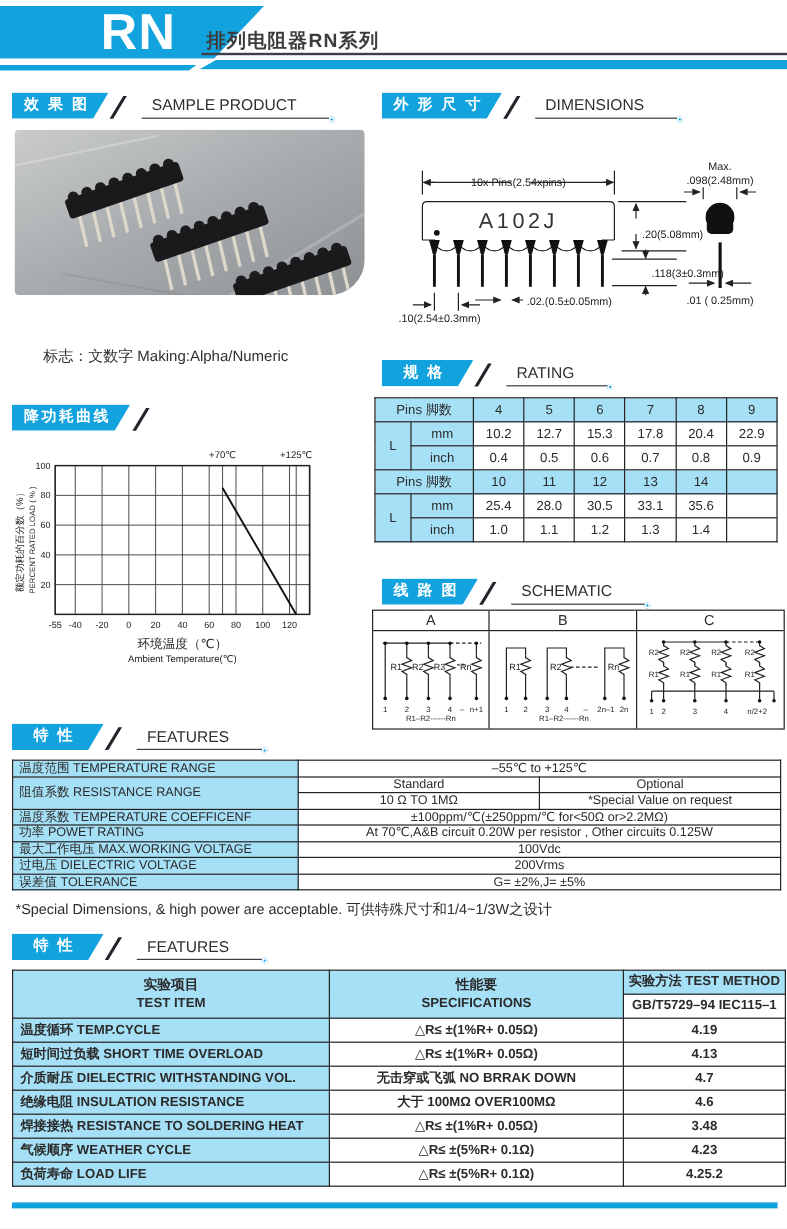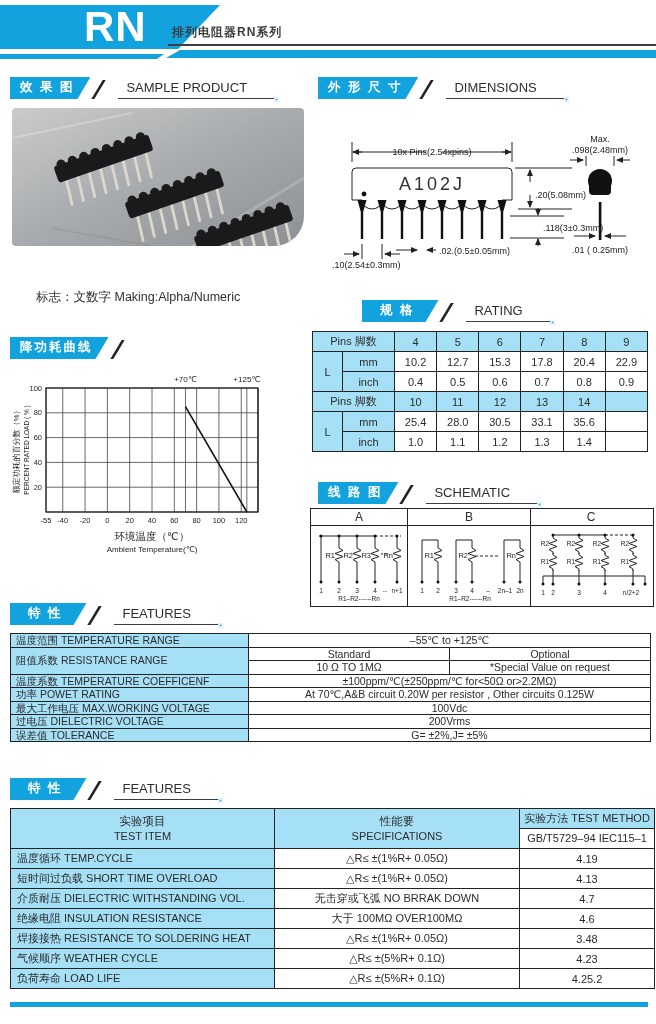--- a/index.html
+++ b/index.html
@@ -4,21 +4,21 @@
 <style>
   html,body{margin:0;padding:0;background:#e8e8e8;}
   #page{position:relative;width:656px;height:1024px;background:#ffffff;margin:0 auto;
         font-family:"Liberation Sans","DejaVu Sans",sans-serif;color:#2b2b2b;overflow:hidden;}
   .abs{position:absolute;}
 
   
   .hdr-main{position:absolute;top:5px;left:0;width:220px;height:44px;background:var(--blue);
             clip-path:polygon(0 0,100% 0,81% 100%,0 100%);}
   .hdr-logo{position:absolute;top:3px;left:84px;color:#fff;font-size:42px;font-weight:bold;letter-spacing:1px;}
-  .hdr-title{position:absolute;top:24px;left:172px;font-size:12px;font-weight:bold;color:#3c3c3c;letter-spacing:1px;}
+  .hdr-title{position:absolute;top:24px;left:172px;font-size:16px;font-weight:bold;color:#3c3c3c;letter-spacing:1px;}
   .hdr-underline{position:absolute;top:44px;left:168px;right:0;height:2px;background:#3a3f49;}
   .hdr-band{position:absolute;top:50px;left:166px;right:0;height:8px;background:var(--blue);
             clip-path:polygon(14px 0,100% 0,100% 100%,0 100%);}
   .hdr-strip{position:absolute;top:54px;left:0;width:164px;height:5px;background:var(--blue);
              clip-path:polygon(0 0,100% 0,calc(100% - 7px) 100%,0 100%);}
 
   
   .sec{position:absolute;display:flex;align-items:flex-end;height:19px;gap:18px;}
   .sec-cn{background:var(--blue);color:#fff;font-size:12.5px;font-weight:bold;letter-spacing:2px;
           padding:2px 16px 3px 10px;clip-path:polygon(0 0,100% 0,calc(100% - 13px) 100%,0 100%);
@@ -36,21 +36,21 @@
   
   table{border-collapse:collapse;}
   td,th{border:1px solid #222;font-weight:normal;}
   .blue-cell{background:var(--lblue);}
   #rating-table{position:absolute;top:331px;left:312px;width:336px;font-size:11px;table-layout:fixed;}
   #rating-table td{text-align:center;height:19px;padding:0;margin-top:44px;}
   #features-table{position:absolute;top:633px;left:10px;width:640px;font-size:10.5px;table-layout:fixed;}
   #features-table td{height:12.5px;padding:0 2px;text-align:center;line-height:12.5px;}
   #features-table td.lab{text-align:left;padding-left:5px;}
   #test-table{position:absolute;top:808px;left:10px;width:644px;font-size:11px;table-layout:fixed;}
-  #test-table td,#test-table th{height:19px;padding:0 4px;text-align:center;}
+  #test-table td,#test-table th{height:19px;padding:0 4px;text-align:center;font-weight:bold;}
   #test-table td.lab{text-align:left;padding-left:6px;}
   #test-table th{line-height:15px;}
   .th2l{font-size:11.5px;}
   .note-line{position:absolute;top:750px;left:13px;font-size:12px;color:#2d2d2d;}
 
   
   #schem{position:absolute;top:508px;left:310px;width:342px;border:1.5px solid #222;background:#fff;}
   #schem .srow{display:flex;}
   #schem .shead{border-bottom:1px solid #222;}
   #schem .scell{border-right:1px solid #222;text-align:center;}
@@ -86,21 +86,21 @@
   <div class="sec" style="top:80px;left:318px;">
     <span class="sec-cn">外 形 尺 寸</span>
       <span class="sec-slash"></span>
       <span class="sec-en">DIMENSIONS</span>
   </div>
   <div class="sec" style="top:340px;left:10px;">
     <span class="sec-cn">降功耗曲线</span>
       <span class="sec-slash"></span>
   </div>
   <div class="sec" style="top:303px;left:318px;">
-    <span class="sec-cn" style="padding-left:18px;padding-right:24px;margin-left:44px;">规 格</span>
+    <span class="sec-cn" style="padding-left:18px;padding-right:24px;">规 格</span>
       <span class="sec-slash"></span>
       <span class="sec-en">RATING</span>
   </div>
   <div class="sec" style="top:485px;left:318px;">
     <span class="sec-cn">线 路 图</span>
       <span class="sec-slash"></span>
       <span class="sec-en">SCHEMATIC</span>
   </div>
   <div class="sec" style="top:606px;left:10px;">
     <span class="sec-cn" style="padding-left:18px;padding-right:24px;">特 性</span>
@@ -556,20 +556,21 @@
         <tr>
           <td class="lab blue-cell">过电压 DIELECTRIC VOLTAGE</td>
           <td colspan="2">200Vrms</td>
         </tr>
         <tr>
           <td class="lab blue-cell">误差值 TOLERANCE</td>
           <td colspan="2">G= ±2%,J= ±5%</td>
         </tr>
       </tbody>
   </table>
+  <div class="note-line">*Special Dimensions, &amp; high power are acceptable. 可供特殊尺寸和1/4~1/3W之设计</div>
 
   <table id="test-table">
     <colgroup>
         <col style="width:264px">
         <col style="width:245px">
         <col style="width:135px">
       </colgroup>
     <thead>
       <tr>
         <th rowspan="2" class="blue-cell">

